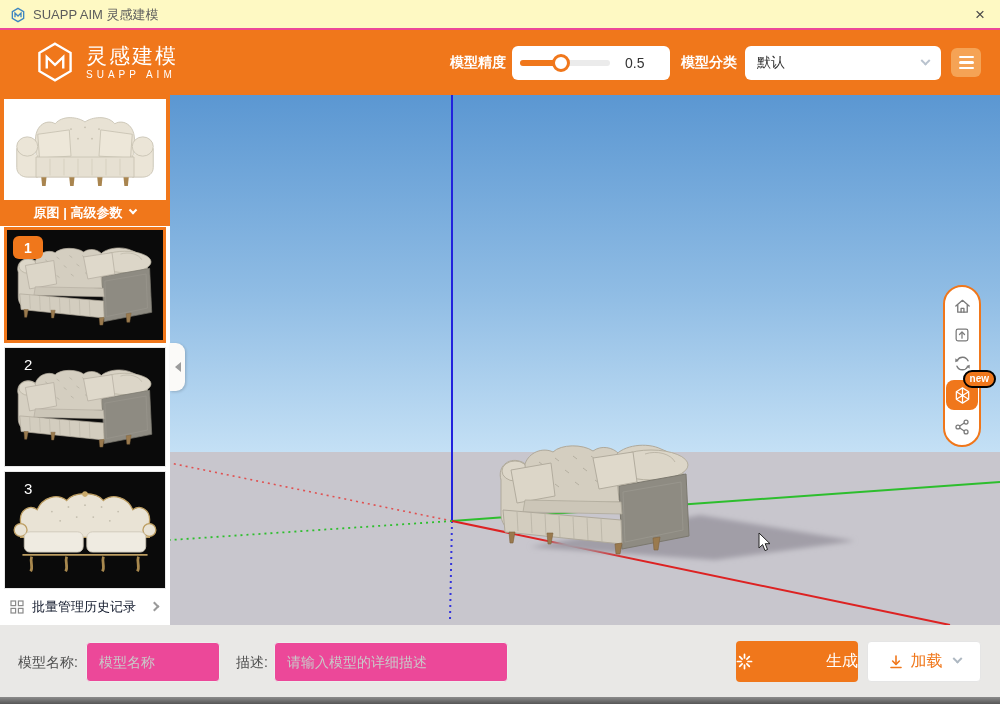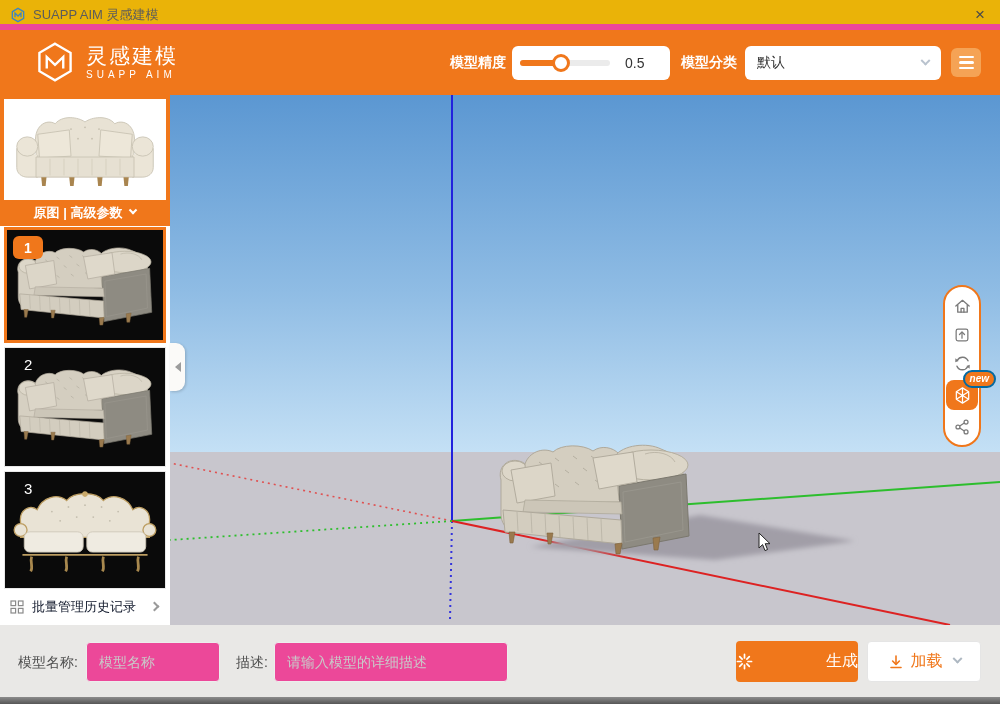--- a/index.html
+++ b/index.html
@@ -1,20 +1,20 @@
 <!DOCTYPE html>
 <html><head>
 <meta charset="utf-8">
 <style>
   * { margin:0; padding:0; box-sizing:border-box; }
   body { font-family:"Liberation Sans", sans-serif; background:#ddd; }
   #app { position:relative; width:1000px; height:704px; background:#fff; overflow:hidden; outline:1px solid #8a8a8a; }
 
   
-  .titlebar { position:absolute; top:0; left:0; width:1000px; height:30px; background:#eab308; border-bottom:6px solid #ec4899; }
+  .titlebar { position:absolute; top:0; left:0; width:1000px; height:30px; background:#fef9c3; border-bottom:2px solid #ec4899; }
   .titlebar-icon { position:absolute; left:10px; top:7px; width:16px; height:16px; }
   .titlebar-title { position:absolute; left:33px; top:0; height:30px; line-height:30px; font-size:13px; color:#5C5C5C; }
   .close-btn { position:absolute; right:4px; top:0; width:32px; height:30px; text-align:center; line-height:29px; font-size:17px; color:#4A4A4A; cursor:pointer; }
 
   
   .header { position:absolute; top:30px; left:0; width:1000px; height:65px; background:#F0771B; }
   .brand { position:absolute; left:33px; top:10px; display:flex; align-items:center; gap:9px; }
   .brand-text-cn { color:#fff; font-size:21px; font-weight:normal; letter-spacing:2px; line-height:24px; }
   .brand-text-en { color:#fff; font-size:10px; letter-spacing:4px; line-height:13px; }
   .hd-label { position:absolute; top:0; height:65px; line-height:65px; color:#fff; font-size:14px; font-weight:bold; }
@@ -61,21 +61,21 @@
   .sky { position:absolute; top:0; left:0; width:830px; height:357px; background:linear-gradient(#5B97D2, #8FBCE4 55%, #C4E0F5); }
   .ground { position:absolute; top:357px; left:0; width:830px; height:173px; background:#C8C6CD; }
   .axes, .scene { position:absolute; left:0; top:0; }
   .sofa-main { position:absolute; left:325px; top:345px; }
   .cursor { position:absolute; left:588px; top:437px; }
 
   
   .vp-toolbar { position:absolute; left:773px; top:190px; width:38px; height:162px; background:#fff; border:2px solid #F0771B; border-radius:20px; display:flex; flex-direction:column; align-items:center; justify-content:space-between; padding:7px 0 6px; z-index:4; }
   .vp-tool { width:24px; height:24px; display:flex; align-items:center; justify-content:center; cursor:pointer; }
   .vp-tool.active { width:32px; height:30px; background:#F0771B; border-radius:8px; }
-  .new-badge { position:absolute; right:-17px; top:83px; background:#F0771B; border:2px solid #0369a1; color:#fff; font-size:10px; font-weight:bold; line-height:11px; padding:1px 5px 2px; border-radius:9px;font-style:italic; }
+  .new-badge { position:absolute; right:-17px; top:83px; background:#F0771B; border:2px solid #000000; color:#fff; font-size:10px; font-weight:bold; line-height:11px; padding:1px 5px 2px; border-radius:9px; }
 
   
   .footer { position:absolute; top:625px; left:0; width:1000px; height:72px; background:#E9E8E6;padding-left:24px; }
   .f-label { position:absolute; top:17px; height:40px; line-height:40px; font-size:14px; color:#4F4F4F; }
   .f-label.name { left:18px; }
   .f-label.desc { left:236px; }
   .f-input { position:absolute; top:17px; height:40px; background:#ec4899; border:1px solid #EDEDED; border-radius:4px; padding:0 12px; font-size:14px; color:#333; font-family:"Liberation Sans",sans-serif; outline:none; }
   .f-input::placeholder { color:#C9C9C9; }
   .f-input.name { left:86px; width:134px; }
   .f-input.desc { left:274px; width:234px; }

